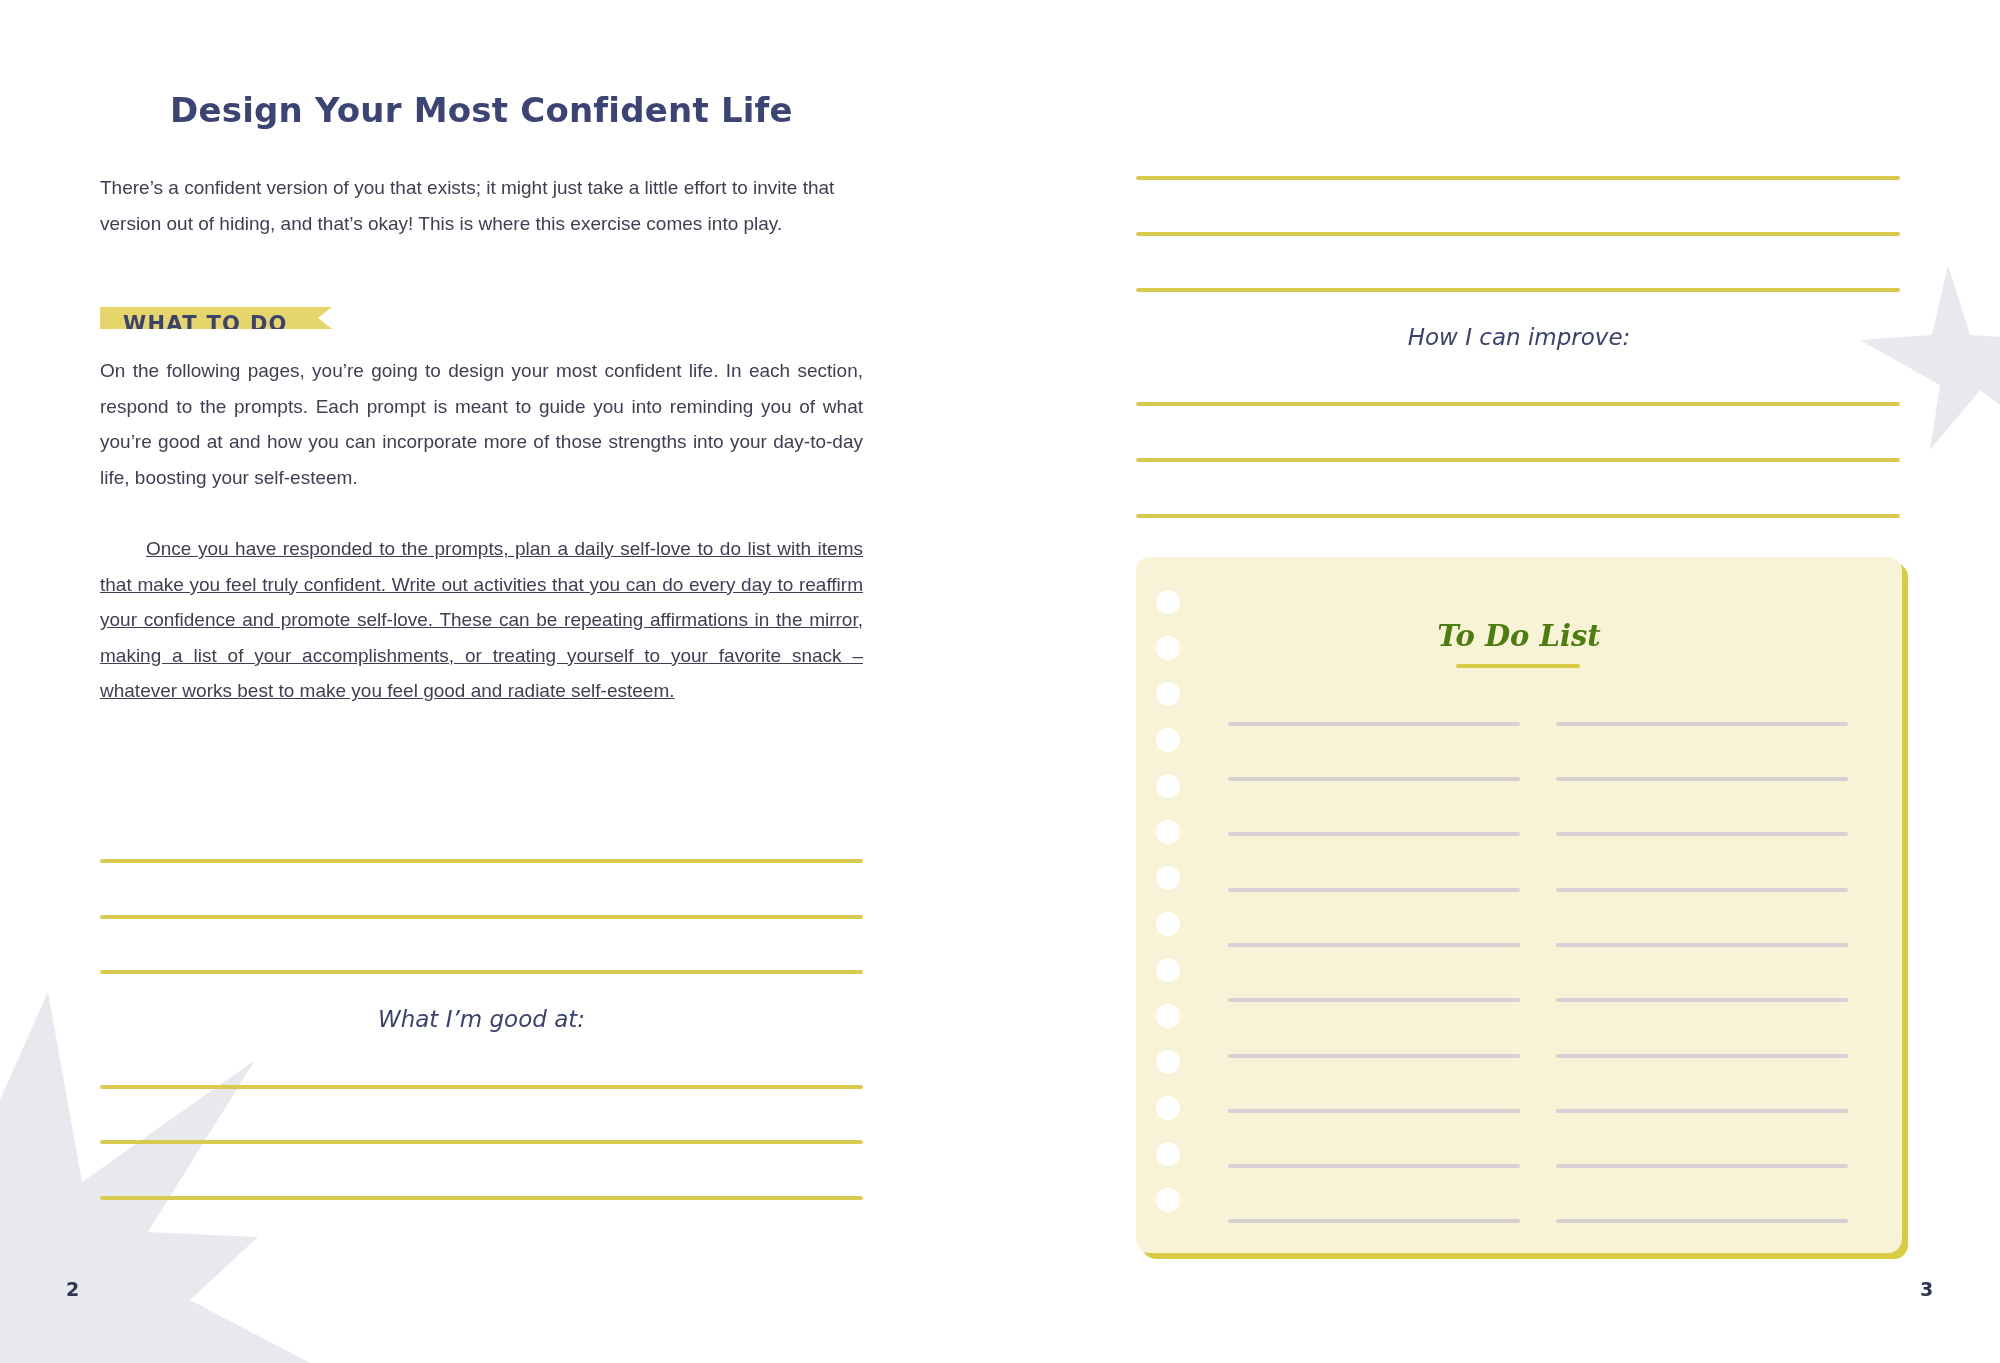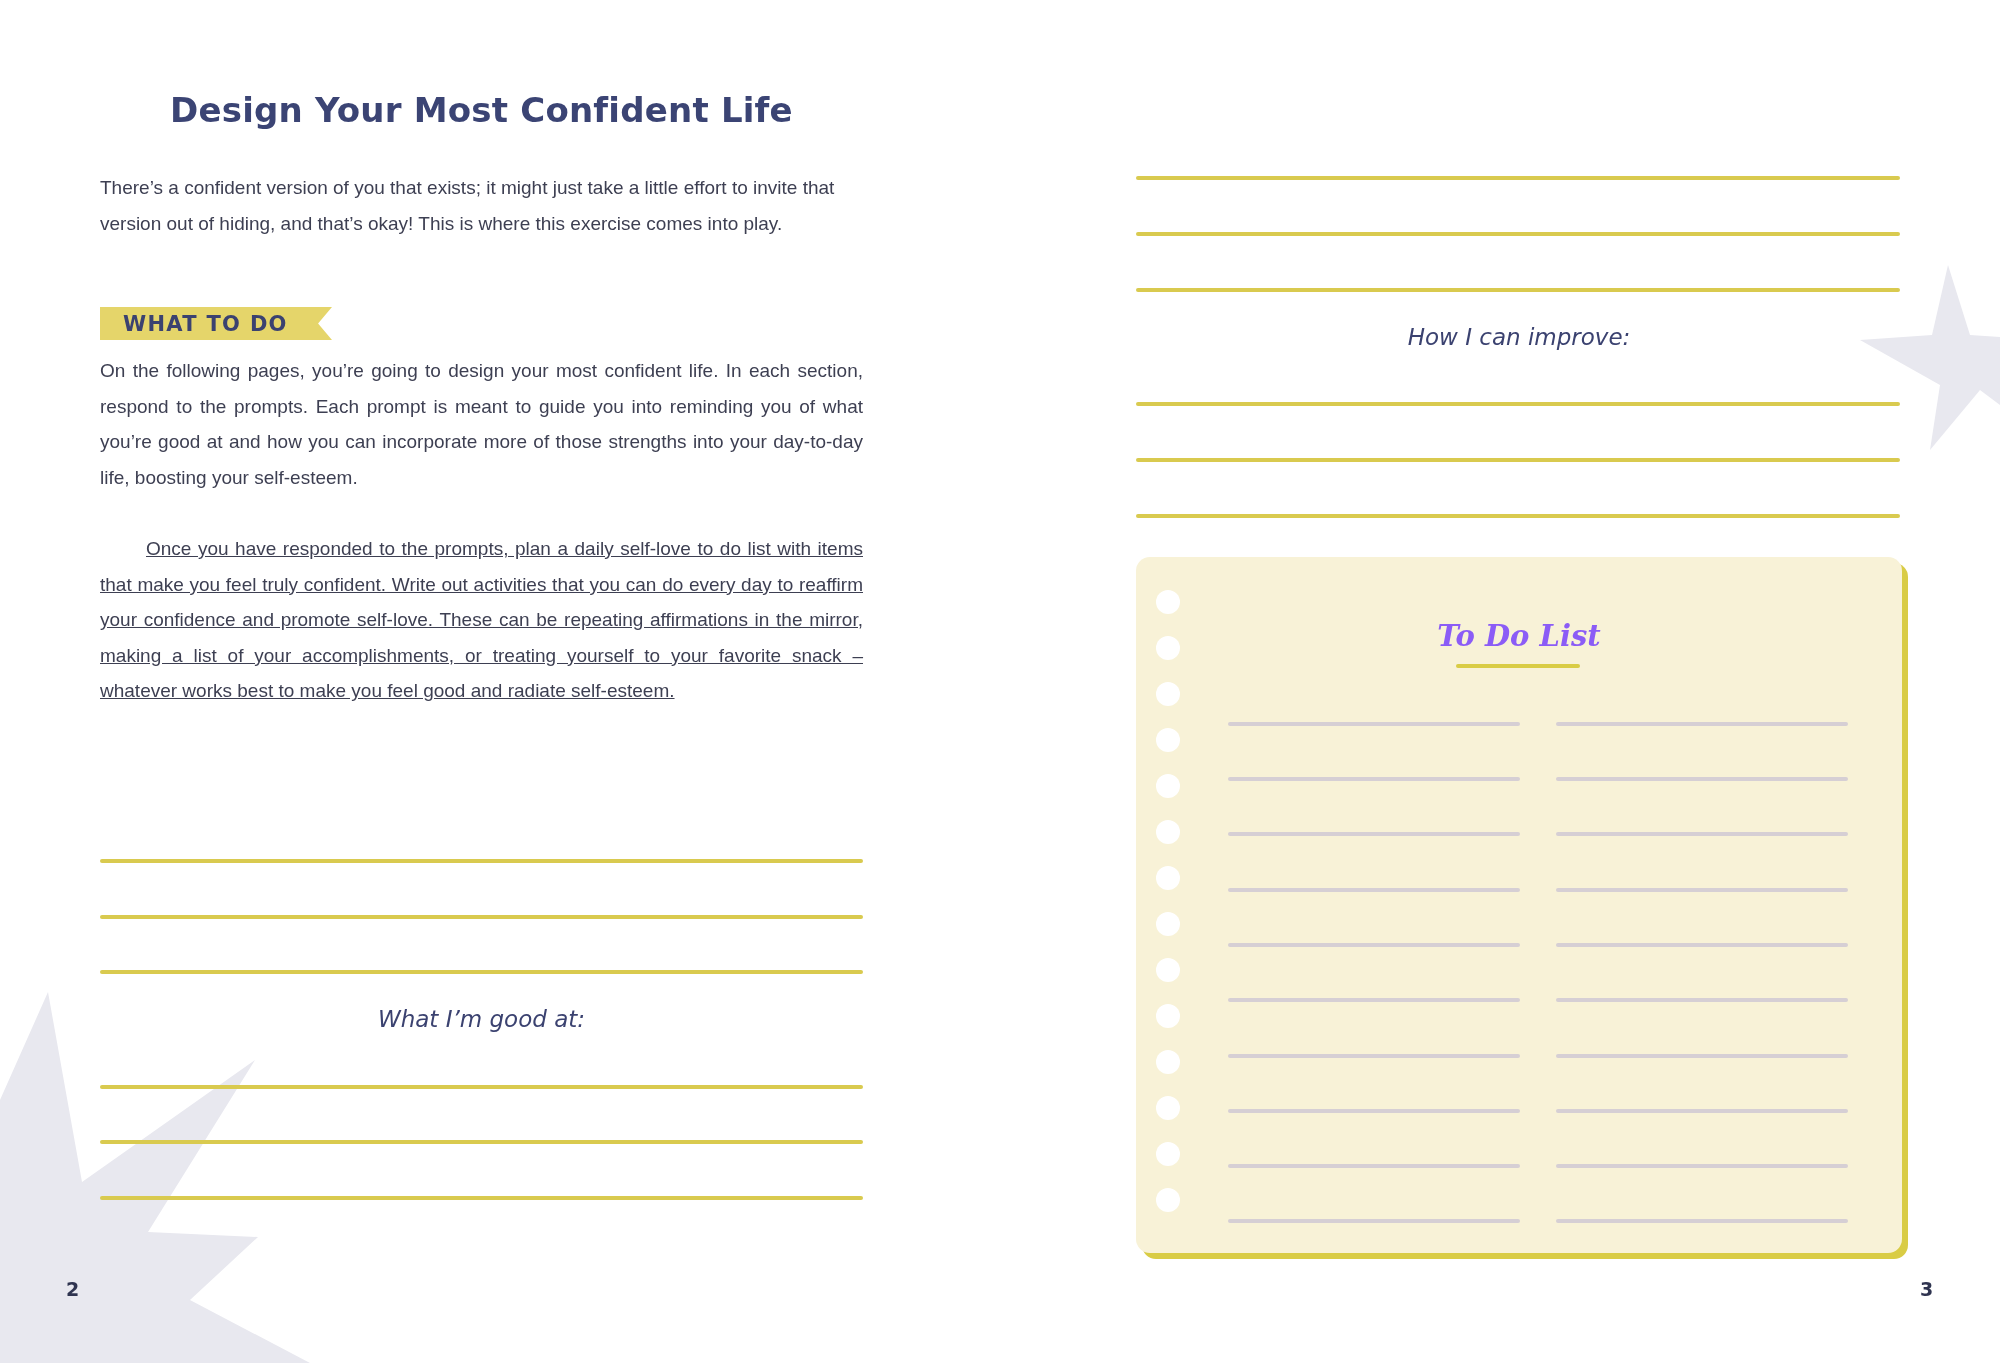--- a/index.html
+++ b/index.html
@@ -22,21 +22,21 @@
   .para {
     position:absolute; left:100px; width:763px;
     font-family:"Liberation Sans", sans-serif; font-size:19px; line-height:35.6px;
     color:#3d3f52; text-align:justify; margin:0;
   }
   .para.intro { top:170px; text-align:left; }
   .para.p1 { top:353px; }
   .para.p2 { top:531px; text-indent:46px;text-decoration:underline; }
 
   .banner {
-    position:absolute; left:100px; top:307px; height:33px; width:232px;
+    position:absolute; left:100px; top:307px; height:22px; width:232px;
     background:#e5d56a;
     clip-path:polygon(0 0, 100% 0, 94% 50%, 100% 100%, 0 100%);
   }
   .banner span {
     position:absolute; left:23px; top:5px;
     font-family:"DejaVu Sans", sans-serif; font-weight:bold; font-size:21px;
     letter-spacing:1.3px; color:#3b4270;
   }
 
   .prompt {
@@ -59,21 +59,21 @@
     box-shadow: 6px 6px 0 0 #d9cc45;
   }
   .todo-head {
     position:absolute; left:0; width:100%; top:28px; text-align:center;
     font-family:"DejaVu Sans", sans-serif; font-weight:bold; font-size:24px;
     letter-spacing:5px; color:#3b4474;
   }
   .todo-sub {
     position:absolute; left:0; width:100%; top:62px; text-align:center;
     font-family:"DejaVu Serif", serif; font-style:italic; font-weight:bold;
-    font-size:29px; color:#8b5cf6;
+    font-size:29px; color:#4d7c0f;
   }
   .todo-underline {
     position:absolute; left:320px; width:124px; top:107px; height:4px;
     background:#d9cc45; border-radius:2px;
   }
   .hole {
     position:absolute; left:20px; width:24px; height:24px; border-radius:50%;
     background:#ffffff;
   }
   .todo-line {

